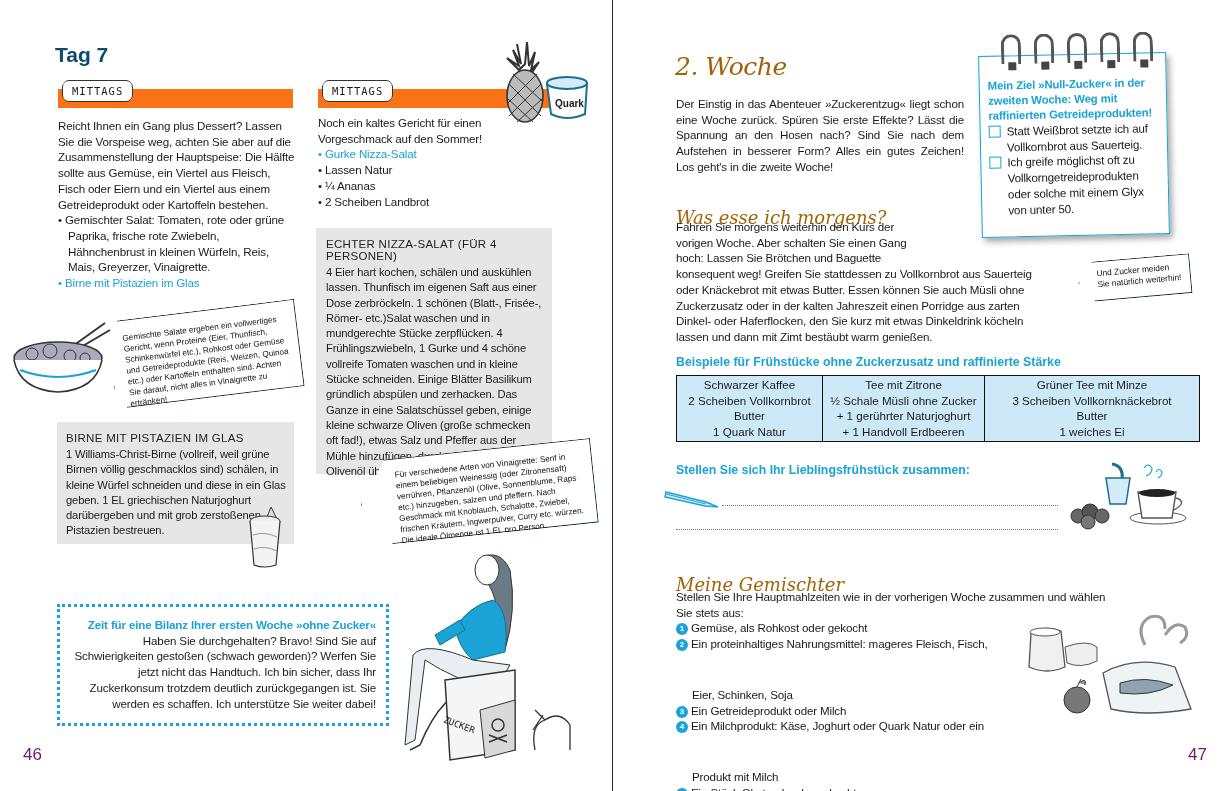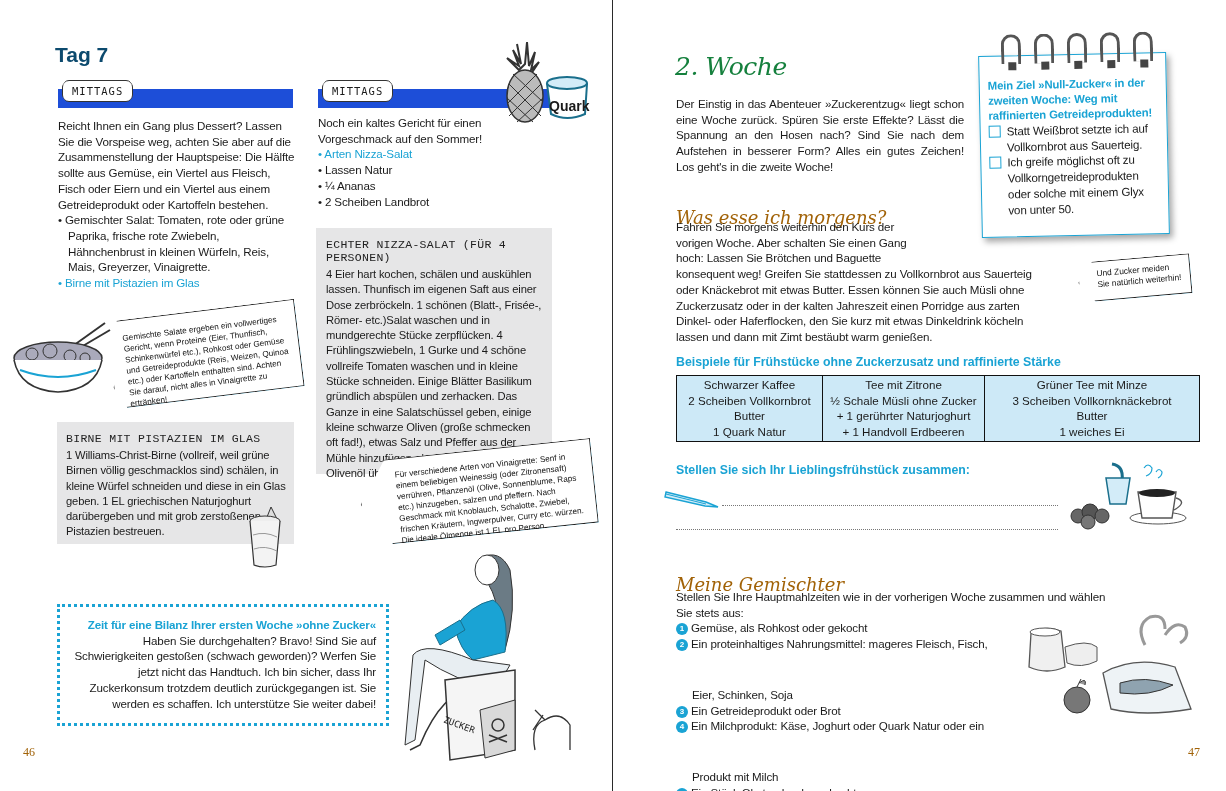--- a/index.html
+++ b/index.html
@@ -9,48 +9,48 @@
   .spread { position: absolute; inset: 0; }
   .gutter { position: absolute; left: 612px; top: 0; width: 1px; height: 791px; background: #2a2a2a; }
 
   .abs { position: absolute; }
   .txt { font-size: 11.6px; line-height: 15.7px; letter-spacing: -0.15px; }
   .blue { color: #1aa3d4; }
   .blue-b { color: #1aa3d4; font-weight: bold; }
 
   
   .tag-title { left: 55px; top: 43px; font-size: 21px; font-weight: bold; color: #0c4a6e; }
-  .label-bar { height: 19px; background: #1d4ed8; }
+  .label-bar { height: 19px; background: #f97316; }
   .tag-label {
     position: absolute; top: -9px; left: 4px;
     background: #fff; border: 1.6px solid #333; border-radius: 7px;
     padding: 4px 9px; font-size: 10.5px; letter-spacing: 1px; font-family: "DejaVu Sans Mono", monospace;
     clip-path: polygon(6% 0, 94% 0, 100% 25%, 100% 75%, 94% 100%, 6% 100%, 0 75%, 0 25%);
   }
   .bullet-list { list-style: none; }
   .bullet-list li { padding-left: 10px; text-indent: -10px; }
   .bullet-list li::before { content: "• "; }
 
   .grey-box { background: #e6e6e7; }
-  .box-title { font-family: Liberation Mono, monospace; font-size: 11.5px; letter-spacing: 0.3px; margin-bottom: 3px; color: #222; }
+  .box-title { font-family: Liberation Sans, sans-serif; font-size: 11.5px; letter-spacing: 0.3px; margin-bottom: 3px; color: #222; }
 
   .tag-bubble {
     position: absolute; background: #fff; border: 1.4px solid #222;
     font-size: 8.2px; line-height: 11px; color: #111;
     box-shadow: 4px 4px 0 #1aa3d4;
   }
 
   .dotted-box {
     border: 3px dotted #1aa3d4; padding: 10px 10px; text-align: right;
   }
 
-  .page-num { font-size: 12px; color: #a16207; font-family: Liberation Serif, serif; }
+  .page-num { font-size: 17px; color: #701a75; font-family: Liberation Sans, sans-serif; }
 
   
-  .woche-title { font-family: "DejaVu Serif", serif; font-size: 25px; font-style: italic; letter-spacing: -0.5px; color: #15803d; }
+  .woche-title { font-family: "DejaVu Serif", serif; font-size: 25px; font-style: italic; letter-spacing: -0.5px; color: #a16207; }
   .script-h { font-family: "DejaVu Serif", serif; font-style: italic; font-size: 18px; color: #a16207; margin-top: 22px; }
   .justify { text-align: justify; }
 
   .notepad {
     background: #fff; border: 1.4px solid #1aa3d4;
     box-shadow: 3px 4px 6px rgba(0,0,0,0.35);
     transform: rotate(-1.2deg);
     padding: 22px 8px 10px 8px;
   }
   .rings { position: absolute; top: -22px; left: 22px; display: flex; gap: 13px; }
@@ -93,36 +93,36 @@
     </div>
 
     <div class="abs" style="left:318px; top:89px; width:240px;">
       <div class="label-bar" style="position:relative;">
         <span class="tag-label">MITTAGS</span>
       </div>
     </div>
     <div class="abs txt" style="left:318px; top:115px; width:185px;">
       <p>Noch ein kaltes Gericht für einen Vorgeschmack auf den Sommer!</p>
       <ul class="bullet-list">
-        <li class="blue">Arten Nizza-Salat</li>
+        <li class="blue">Gurke Nizza-Salat</li>
         <li>Lassen Natur</li>
         <li>¼ Ananas</li>
         <li>2 Scheiben Landbrot</li>
       </ul>
     </div>
 
     <div class="abs" style="left:495px; top:36px; width:100px; height:92px;">
       <svg width="100" height="92" viewBox="0 0 100 92">
         <path d="M22 8 L26 28 L18 14 L24 30 L12 22 L24 34 L30 28 L32 6 L34 30 L40 16 L36 34 L44 26 L36 38" fill="none" stroke="#333" stroke-width="2"></path>
         <ellipse cx="30" cy="60" rx="18" ry="26" fill="#bbb" stroke="#333" stroke-width="1.5"></ellipse>
         <path d="M14 48 L46 80 M12 62 L38 86 M18 38 L48 66 M46 48 L14 80 M48 62 L22 86 M42 38 L12 68" stroke="#333" stroke-width="1"></path>
         <path d="M52 48 Q72 40 92 48 L90 78 Q72 86 56 78 Z" fill="#fff" stroke="#1a6f8c" stroke-width="2"></path>
         <ellipse cx="72" cy="47" rx="20" ry="6" fill="#d3ecf8" stroke="#1a6f8c" stroke-width="2"></ellipse>
       </svg>
-      <span class="abs" style="left:54px; top:62px; font-size:14px; font-weight:bold;">Quark</span>
+      <span class="abs" style="left:60px; top:62px; font-size:10px; font-weight:bold;">Quark</span>
     </div>
 
     <div class="abs" style="left:10px; top:318px; width:105px; height:80px;">
       <svg width="105" height="80" viewBox="0 0 105 80">
         <line x1="60" y1="30" x2="95" y2="5" stroke="#333" stroke-width="2"></line>
         <line x1="66" y1="32" x2="100" y2="12" stroke="#333" stroke-width="2"></line>
         <ellipse cx="48" cy="40" rx="44" ry="16" fill="#aab" stroke="#333" stroke-width="1.5"></ellipse>
         <circle cx="22" cy="36" r="6" fill="none" stroke="#333"></circle>
           <circle cx="40" cy="33" r="7" fill="none" stroke="#333"></circle>
         <circle cx="60" cy="38" r="6" fill="none" stroke="#333"></circle>
@@ -266,21 +266,21 @@
           <circle cx="22" cy="62" r="7" fill="#777" stroke="#333"></circle>
       </svg>
     </div>
 
     <div class="abs script-h" style="left:676px; top:552px;">Meine Gemischter</div>
     <div class="abs txt" style="left:676px; top:589px; width:438px;">
       <p>Stellen Sie Ihre Hauptmahlzeiten wie in der vorherigen Woche zusammen und wählen Sie stets aus:</p>
       <ul class="meal-list">
         <li><span class="num-badge">1</span><span>Gemüse, als Rohkost oder gekocht</span></li>
         <li><span class="num-badge">2</span><span>Ein proteinhaltiges Nahrungsmittel: mageres Fleisch, Fisch,</span><div class="cont">Eier, Schinken, Soja</div></li>
-        <li><span class="num-badge">3</span><span>Ein Getreideprodukt oder Brot</span></li>
+        <li><span class="num-badge">3</span><span>Ein Getreideprodukt oder Milch</span></li>
         <li><span class="num-badge">4</span><span>Ein Milchprodukt: Käse, Joghurt oder Quark Natur oder ein</span><div class="cont">Produkt mit Milch</div></li>
         <li><span class="num-badge">5</span><span>Ein Stück Obst, roh oder gekocht.</span></li>
       </ul>
     </div>
     <div class="abs" style="left:1025px; top:605px; width:170px; height:115px;">
       <svg width="170" height="115" viewBox="0 0 170 115">
         <path d="M120 40 Q110 20 125 12 Q140 8 140 24 M140 30 Q150 15 160 22 Q165 32 155 38" fill="none" stroke="#999" stroke-width="3"></path>
         <path d="M6 28 Q20 20 36 26 L40 62 Q22 70 4 62 Z" fill="#f0f0f0" stroke="#555" stroke-width="1.3"></path>
         <ellipse cx="20" cy="27" rx="15" ry="4" fill="#fff" stroke="#555"></ellipse>
         <path d="M40 42 Q62 34 72 42 L72 56 Q56 64 42 58 Z" fill="#eee" stroke="#555"></path>

